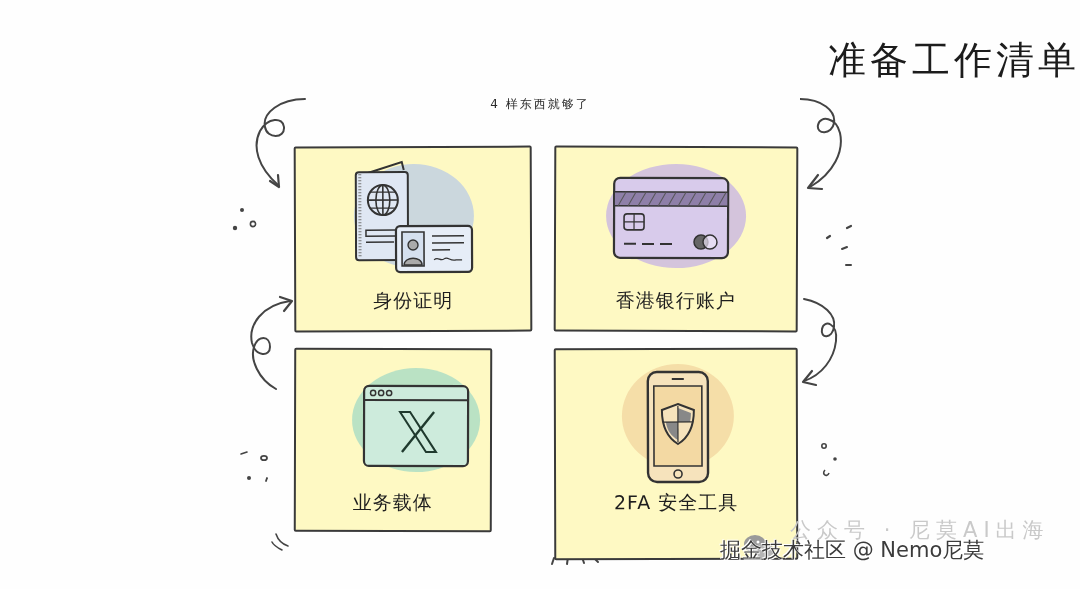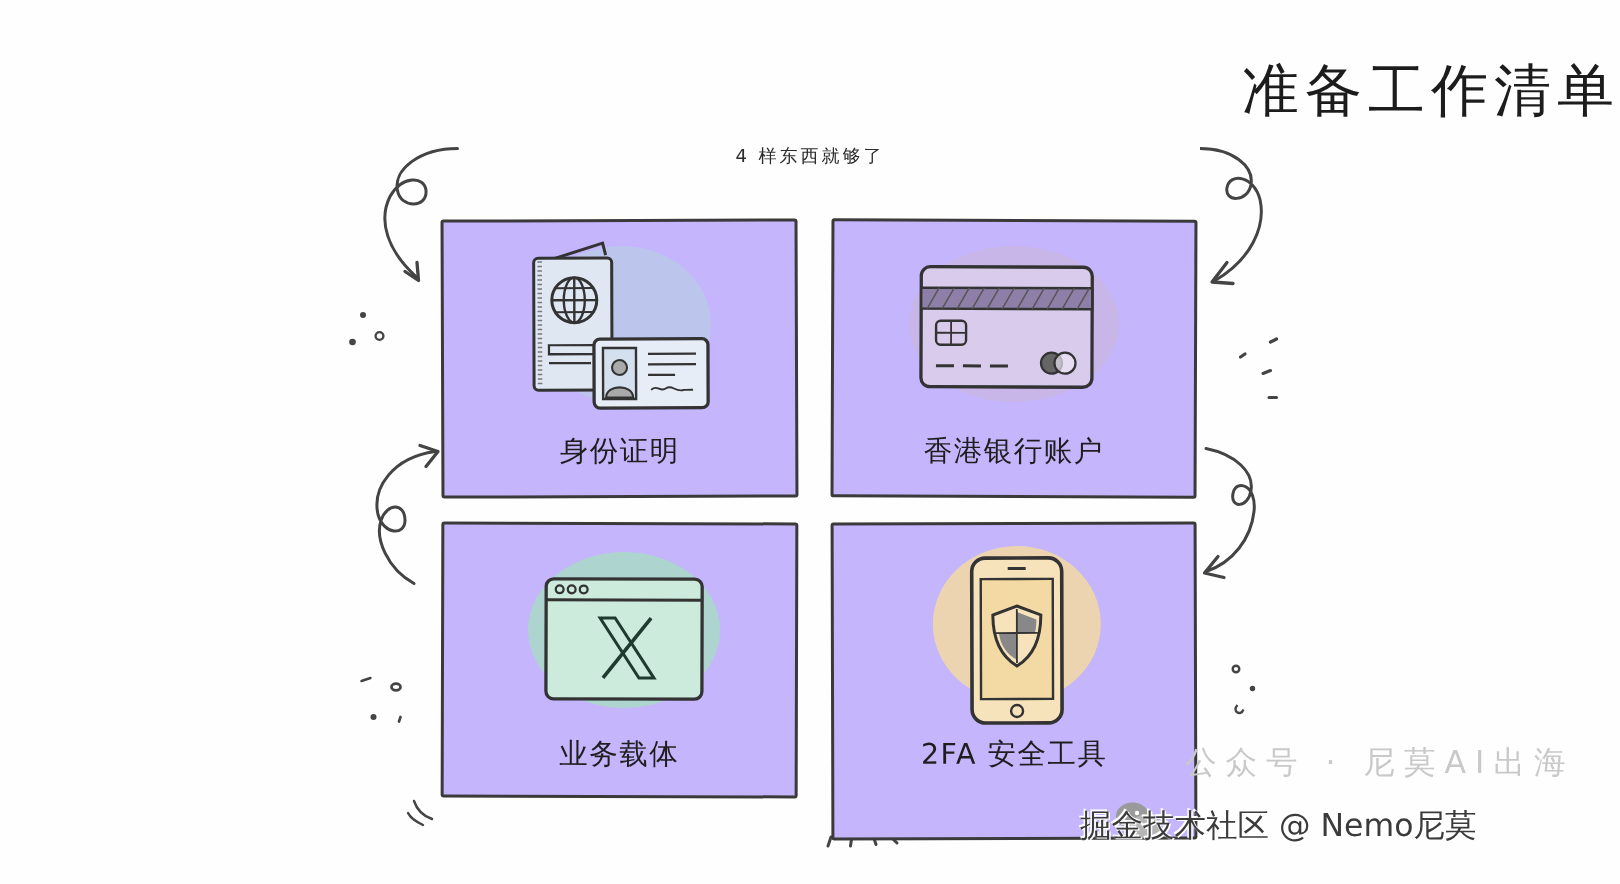--- a/index.html
+++ b/index.html
@@ -10,38 +10,38 @@
   .title {
     position:absolute; left:0; width:1080px; top:35px; text-align:right;
     font-size:38px; font-weight:400; letter-spacing:4px; color:#1c1c1c;
   }
   .subtitle {
     position:absolute; left:0; width:1080px; top:96px; text-align:center;
     font-size:12px; letter-spacing:2px; color:#2a2a2a;
   }
   .card {
     position:absolute; box-sizing:border-box;
-    border:2px solid #3a3a3a; border-radius:2px; background:#c4b5fd;
+    border:2px solid #3a3a3a; border-radius:2px; background:#fef9c3;
   }
   .card .label {
     position:absolute; left:0; right:0; text-align:center;
     font-size:19px; color:#1e1e1e; letter-spacing:1px;
   }
   .card .art { position:absolute; }
   #c1 { left:294px; top:146px; width:238px; height:186px; transform:rotate(-0.2deg); }
   #c2 { left:554px; top:146px; width:244px; height:186px; transform:rotate(0.2deg); }
-  #c3 { left:294px; top:348px; width:238px; height:184px; transform:rotate(0.15deg); }
+  #c3 { left:294px; top:348px; width:198px; height:184px; transform:rotate(0.15deg); }
   #c4 { left:554px; top:348px; width:244px; height:212px; transform:rotate(-0.15deg); }
   .deco { position:absolute; }
   .watermark {
     position:absolute; left:720px; top:536px; font-size:21px; color:#3b3b3b;
     text-shadow:0 0 1px #fff, 1px 1px 0 #fff, -1px -1px 0 #fff;
   }
   .watermark-faint {
-    position:absolute; left:790px; top:494px; font-size:21px; color:#c9c9c9; letter-spacing:6px;
+    position:absolute; left:790px; top:516px; font-size:21px; color:#c9c9c9; letter-spacing:6px;
   }
   .wechat { position:absolute; left:742px; top:533px; }
 </style>
 </head>
 <body>
 
 <div class="title">准备工作清单</div>
 <div class="subtitle">4 样东西就够了</div>
 
 <svg class="deco" style="left:240px;top:95px" width="70" height="110" viewBox="0 0 70 110">

